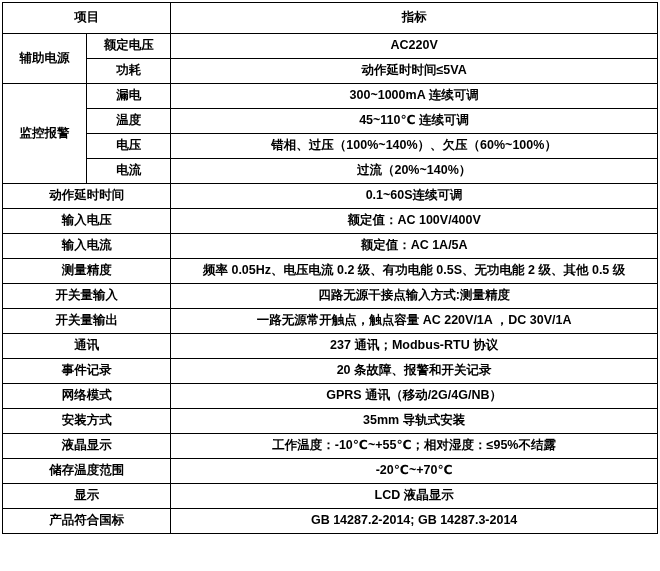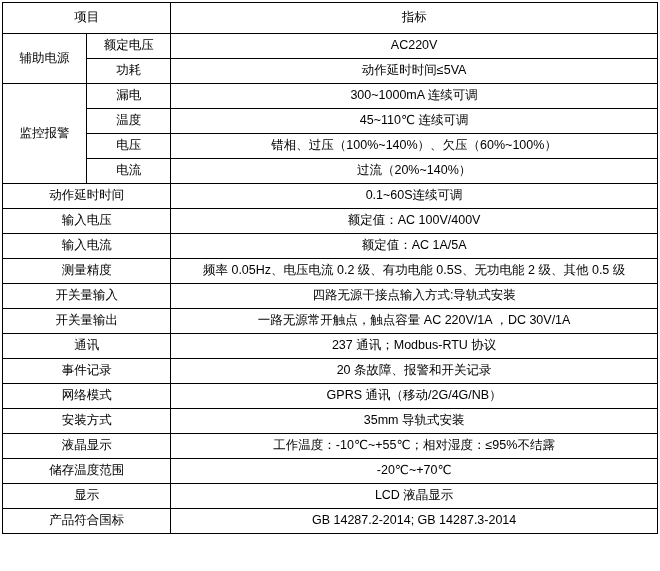--- a/index.html
+++ b/index.html
@@ -16,21 +16,21 @@
   #spec-table {
     border-collapse: collapse;
     width: 656px;
     margin: 2px 0 0 2px;
     table-layout: fixed;
   }
   #spec-table td, #spec-table th {
     border: 1px solid #000000;
     text-align: center;
     vertical-align: middle;
-    font-weight: normal;
+    font-weight: bold;
     font-size: 12.5px;
     line-height: 1.25;
     padding: 3px 2px;
   }
   .hdr {
     font-weight: bold;
     font-size: 13.5px;
     height: 24px;
   }
   .col-a { width: 84px; }
@@ -94,21 +94,21 @@
     <tr class="rowh">
       <td class="grp" colspan="2">输入电流</td>
       <td class="val">额定值：AC 1A/5A</td>
     </tr>
     <tr class="rowh">
       <td class="grp" colspan="2">测量精度</td>
       <td class="val">频率 0.05Hz、电压电流 0.2 级、有功电能 0.5S、无功电能 2 级、其他 0.5 级</td>
     </tr>
     <tr class="rowh">
       <td class="grp" colspan="2">开关量输入</td>
-      <td class="val">四路无源干接点输入方式:导轨式安装</td>
+      <td class="val">四路无源干接点输入方式:测量精度</td>
     </tr>
     <tr class="rowh">
       <td class="grp" colspan="2">开关量输出</td>
       <td class="val">一路无源常开触点，触点容量 AC 220V/1A ，DC 30V/1A</td>
     </tr>
     <tr class="rowh">
       <td class="grp" colspan="2">通讯</td>
       <td class="val">237 通讯；Modbus-RTU 协议</td>
     </tr>
     <tr class="rowh">

